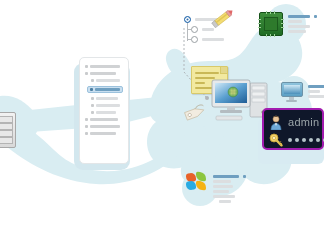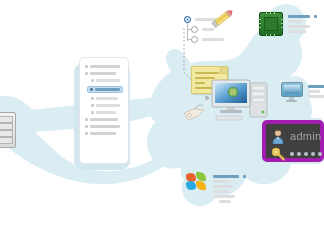--- a/index.html
+++ b/index.html
@@ -63,21 +63,21 @@
   #mon .scr i{display:block;width:100%;height:100%;background:linear-gradient(#cfe8f5,#4b90bb);}
   #mon .stand{position:absolute;left:8px;top:15px;width:5px;height:3px;background:#b9c6cd;}
   #mon .base{position:absolute;left:5px;top:18px;width:11px;height:2px;background:#a9b8c0;border-radius:1px;}
 
   
   #win{width:22px;height:20px;position:relative;}
   #win span{position:absolute;width:10px;height:9px;border-radius:2px 6px 2px 6px;}
 
   
   #admin-shadow{position:absolute;left:258px;top:118px;width:66px;height:46px;background:#d8ebf2;border-radius:6px;}
-  #admin{position:absolute;left:262px;top:120px;width:62px;height:42px;background:#404040;border:4px solid #a21caf;border-radius:5px;box-sizing:border-box;padding:4px 5px;}
+  #admin{position:absolute;left:262px;top:108px;width:62px;height:42px;background:#0f172a;border:2px solid #a21caf;border-radius:5px;box-sizing:border-box;padding:4px 5px;}
   #admin .arow{display:flex;align-items:center;gap:5px;height:17px;}
   #admin .aname{color:#9aa4a8;font-size:11px;line-height:11px;letter-spacing:.3px;}
   #admin .pdots{display:flex;gap:3px;}
   #admin .pdots i{width:4px;height:4px;border-radius:50%;background:#b5c3c9;display:block;}
   .user-ico{width:14px;height:15px;position:relative;flex:0 0 auto;}
   .key-ico{width:14px;height:14px;position:relative;flex:0 0 auto;}
 </style>
 </head>
 <body>
 

